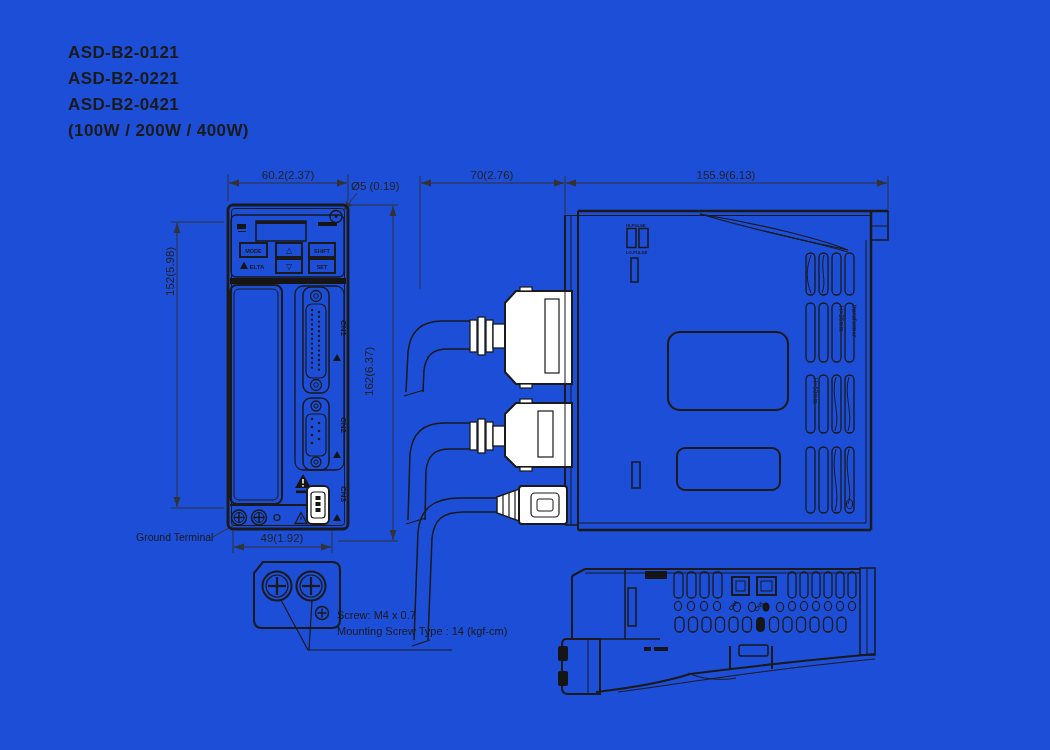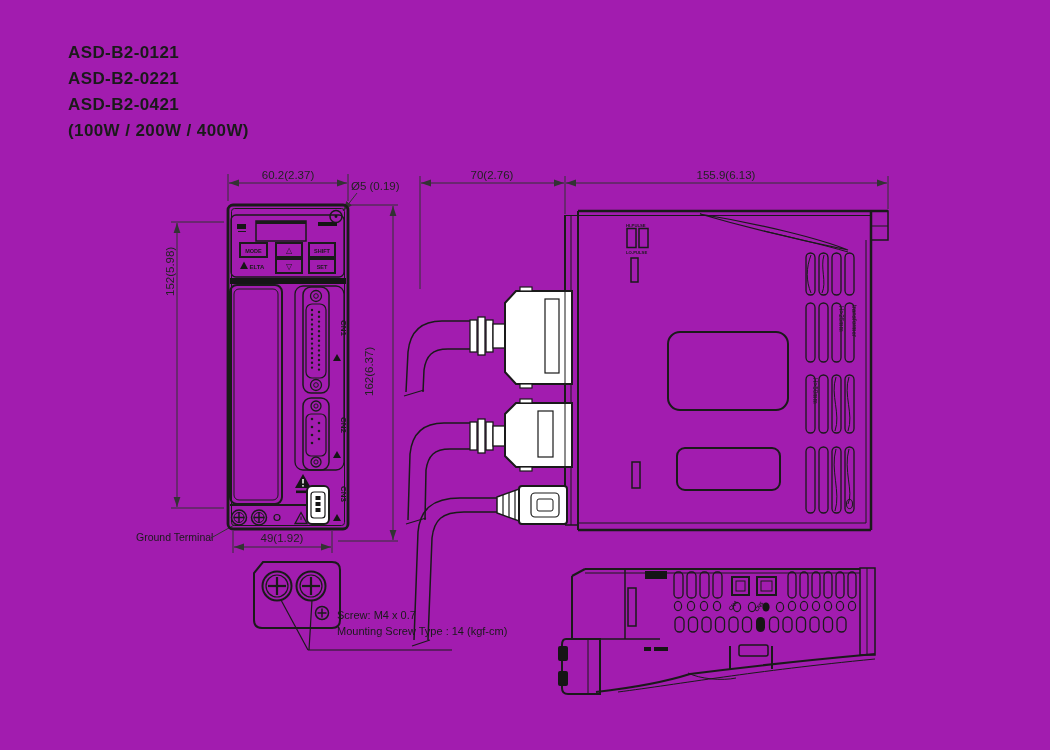--- a/index.html
+++ b/index.html
@@ -1,16 +1,16 @@
 <!DOCTYPE html>
 <html><head>
 <meta charset="utf-8">
 <style>
   html,body{margin:0;padding:0;background:#fff;}
-  .canvas{position:relative;width:1050px;height:750px;background:#a21caf;overflow:hidden;}
+  .canvas{position:relative;width:1050px;height:750px;background:#1d4ed8;overflow:hidden;}
   svg{position:absolute;left:0;top:0;}
   text{font-family:"Liberation Sans","DejaVu Sans",sans-serif;fill:#1a1a1a;}
   .ln{stroke:#1a1a1a;fill:none;}
   .w28{stroke-width:2.8;} .w25{stroke-width:2.5;} .w2{stroke-width:2;}
   .w15{stroke-width:1.5;} .w13{stroke-width:1.3;} .w12{stroke-width:1.2;} .w1{stroke-width:1;}
   .fw{fill:#fff;}
   .fd{fill:#151515;stroke:none;}
   .dim{stroke:#333;stroke-width:1;fill:none;}
   .td{font-size:11.5px;fill:#222;}
   .tn{font-size:11px;}

